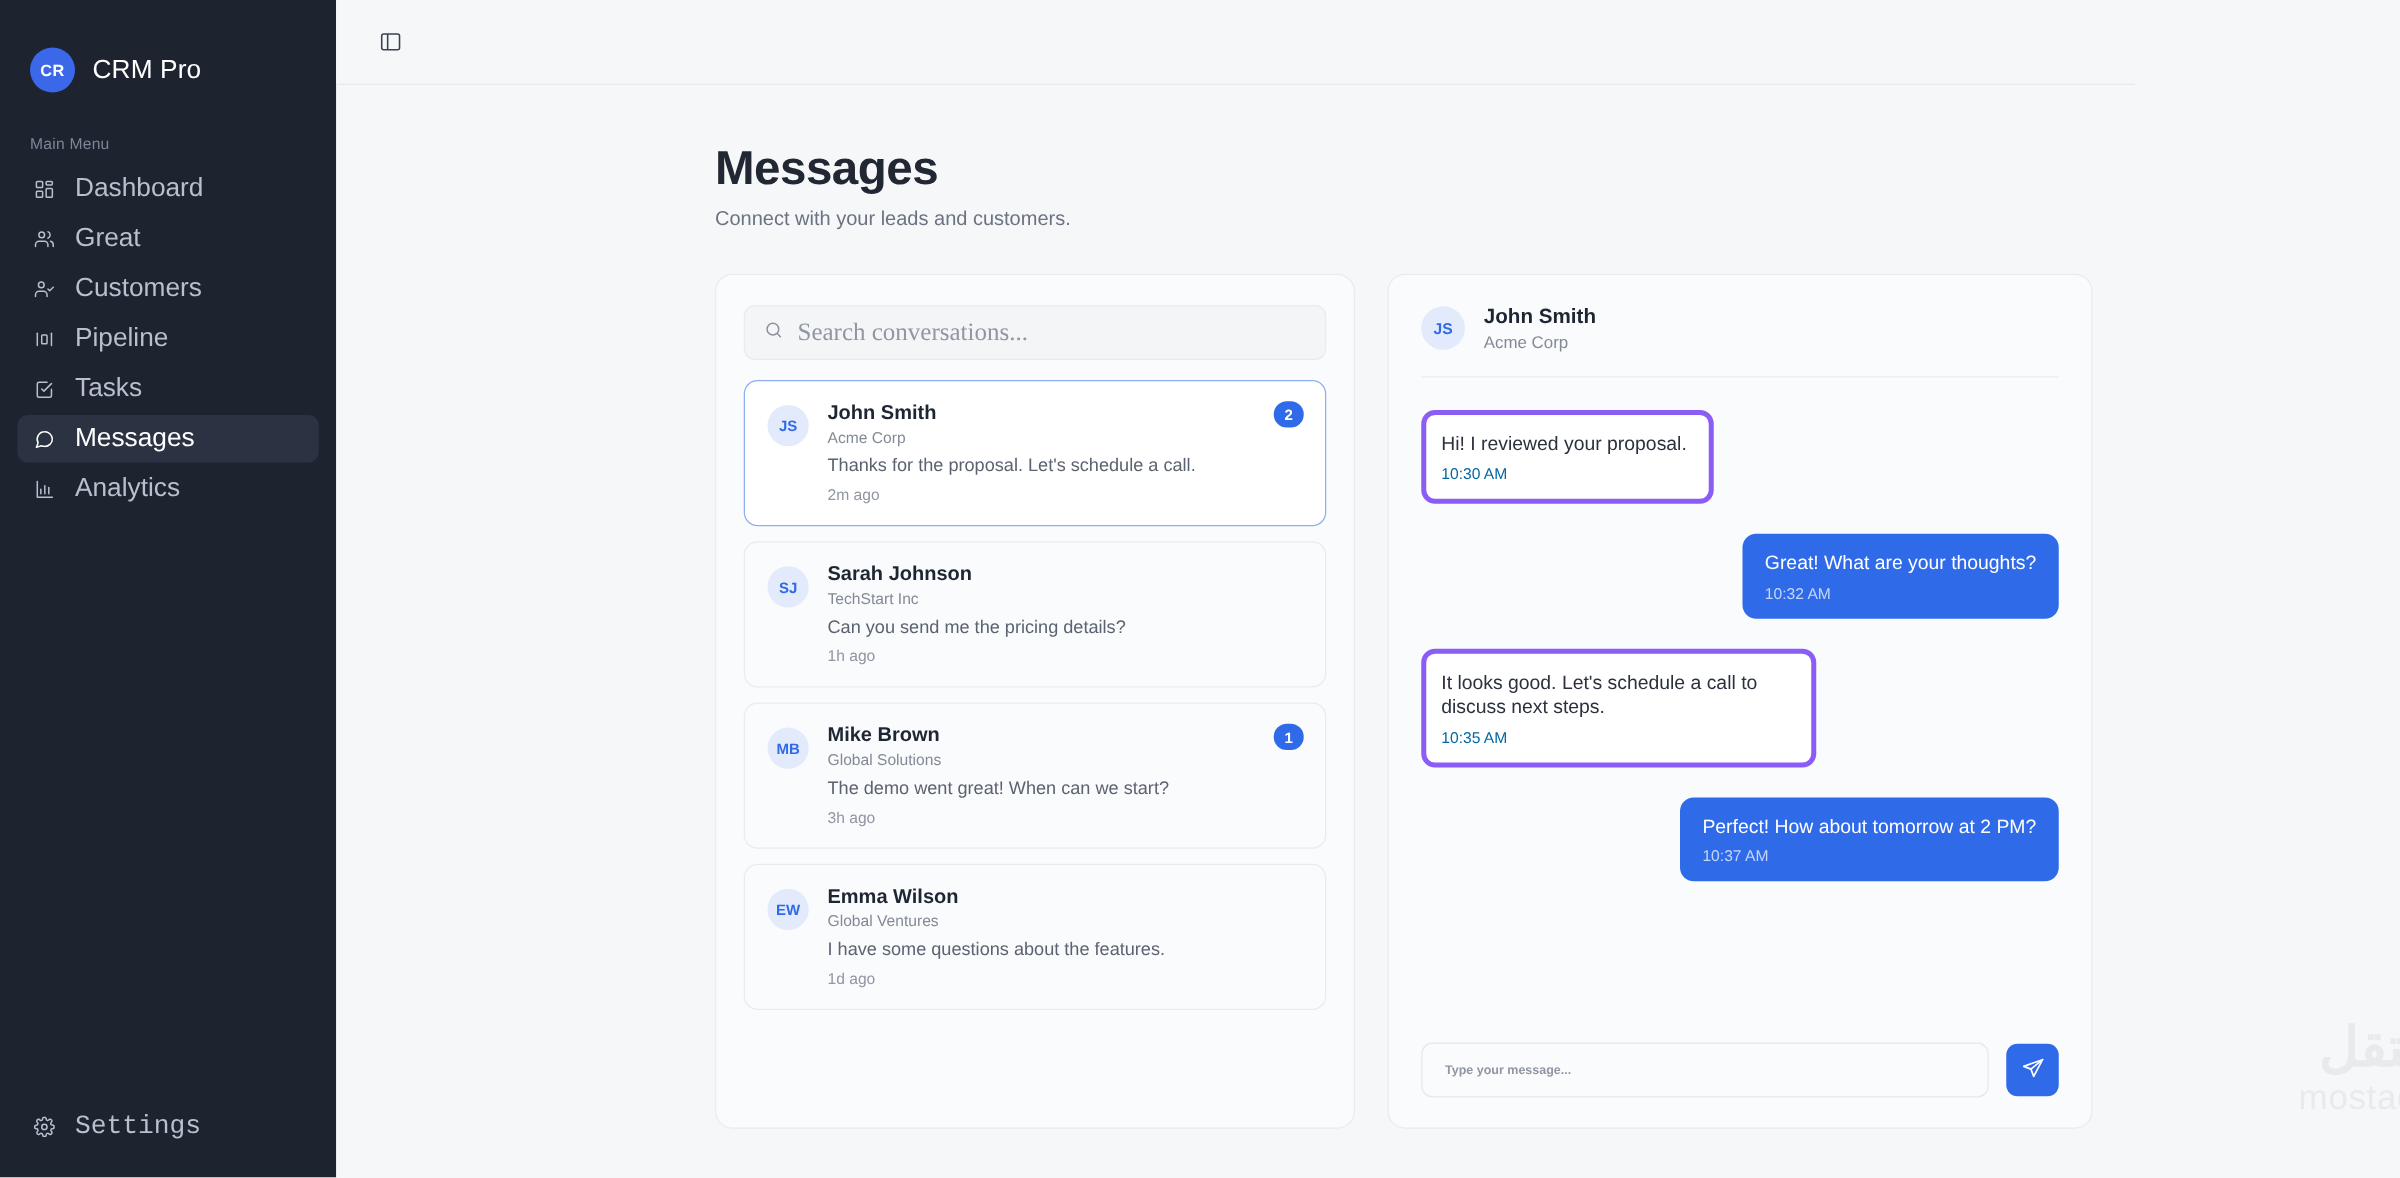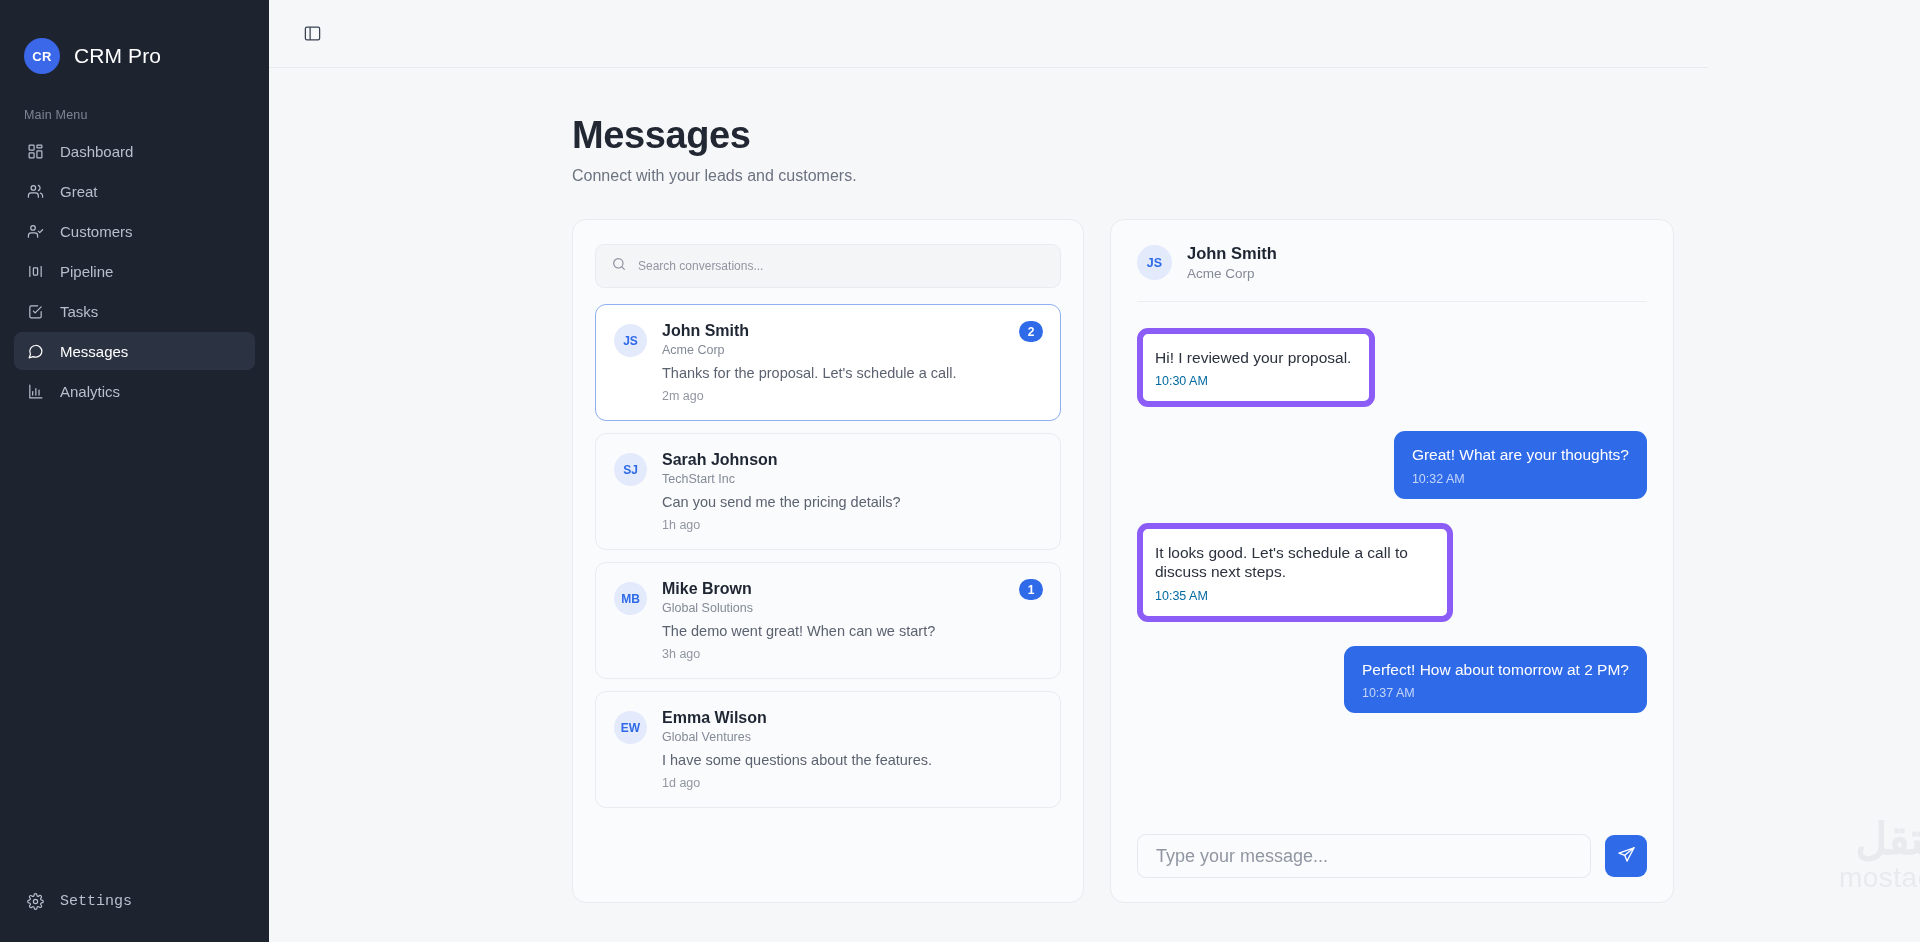--- a/index.html
+++ b/index.html
@@ -32,21 +32,21 @@
   .brand-name { color: #fff; font-size: 21px; font-weight: 400; letter-spacing: .1px; }
 
   .menu-label {
     color: #7e8596; font-size: 12.5px;
     padding: 24px 0 10px 24px; letter-spacing: .2px;
   }
   .nav { display: flex; flex-direction: column; gap: 2px; padding: 0 14px; }
   .nav-item {
     display: flex; align-items: center; gap: 16px;
     height: 38px; padding: 0 12px; border-radius: 8px;
-    color: #b9bfcc; font-size: 15px; cursor: pointer;
+    color: #b9bfcc; font-size: 21px; cursor: pointer;
   }
   .nav-item.active { background: #2b3242; color: #ffffff; }
   .nav-icon { width: 18px; height: 18px; display: flex; align-items: center; justify-content: center; flex: none; }
   .nav-icon svg { width: 17px; height: 17px; stroke: currentColor; fill: none; stroke-width: 1.7; stroke-linecap: round; stroke-linejoin: round; }
   .nav-spacer { flex: 1; }
   .nav-bottom { padding: 0 14px 22px 14px; font-family: Liberation Mono, monospace; }
 
   
   .main { flex: 1; height: 942px; display: flex; flex-direction: column; background: #f6f7f9; position: relative; }
   .topbar {
@@ -81,21 +81,21 @@
   }
   .search-wrap {
     display: flex; align-items: center; gap: 11px;
     height: 44px; padding: 0 15px;
     background: #f4f5f7; border: 1px solid #e9ebef; border-radius: 9px;
     margin-bottom: 16px;
   }
   .search-wrap svg { width: 16px; height: 16px; stroke: #8b919e; fill: none; stroke-width: 1.8; stroke-linecap: round; flex: none; }
   .search-input {
     border: none; outline: none; background: transparent;
-    font-family: Liberation Sans, sans-serif; font-size: 12px; color: #8b5cf6; width: 100%;
+    font-family: Liberation Serif, serif; font-size: 20px; color: #8b5cf6; width: 100%;
   }
   .search-input::placeholder { color: #9096a2; }
 
   .conv-list { display: flex; flex-direction: column; gap: 12px; }
   .conv-item {
     position: relative;
     display: flex; gap: 15px;
     background: #fafbfc; border: 1px solid #e9ebef;
     border-radius: 11px; padding: 17px 18px; cursor: pointer;
   }
@@ -132,34 +132,34 @@
   .chat-head { display: flex; align-items: center; gap: 15px; padding: 24px 26px 20px 26px; }
   .chat-head .avatar { width: 35px; height: 35px; font-size: 12.5px; margin-top: 0; }
   .chat-head-name { font-size: 16.5px; font-weight: 700; color: #1f2633; }
   .chat-head-company { font-size: 13.5px; color: #838a97; margin-top: 3px; }
   .chat-divider { height: 1px; background: #ebedf1; margin: 0 26px; }
 
   .messages { flex: 1; padding: 26px 26px 0 26px; display: flex; flex-direction: column; gap: 24px; overflow: hidden; }
   .msg-row { display: flex; }
   .msg-row.out { justify-content: flex-end; }
   .bubble { max-width: 62%; border-radius: 11px; padding: 14px 18px 13px 18px; }
-  .bubble.in { background: #ffffff; border: 6px solid #8b5cf6; padding-left: 12px; }
+  .bubble.in { background: #ffffff; border: 4px solid #8b5cf6; padding-left: 12px; }
   .bubble.out { background: #2f6ae8; }
   .bubble-text { font-size: 15.5px; line-height: 1.25; }
   .bubble.in .bubble-text { color: #2b313d; }
   .bubble.out .bubble-text { color: #ffffff; }
   .bubble-time { font-size: 12.5px; margin-top: 7px; }
   .bubble.in .bubble-time { color: #0369a1; }
   .bubble.out .bubble-time { color: #c5d6fa; }
 
   .composer { display: flex; align-items: center; gap: 14px; padding: 20px 26px 24px 26px; position: relative; z-index: 2; }
   .composer-input {
     flex: 1; height: 44px; padding: 0 18px;
     background: #fafbfc; border: 1px solid #e6e8ed; border-radius: 9px;
-    font-family: inherit; font-size: 18px; color: #374151; outline: none;
+    font-family: inherit; font-size: 10px; color: #374151; outline: none; font-weight: bold;
   }
   .composer-input::placeholder { color: #9096a2; }
   .send-btn {
     width: 42px; height: 42px; border-radius: 9px;
     background: #2f6ae8; border: none; cursor: pointer;
     display: flex; align-items: center; justify-content: center; flex: none;
   }
   .send-btn svg { width: 19px; height: 19px; stroke: #fff; fill: none; stroke-width: 1.7; stroke-linecap: round; stroke-linejoin: round; }
 
   

